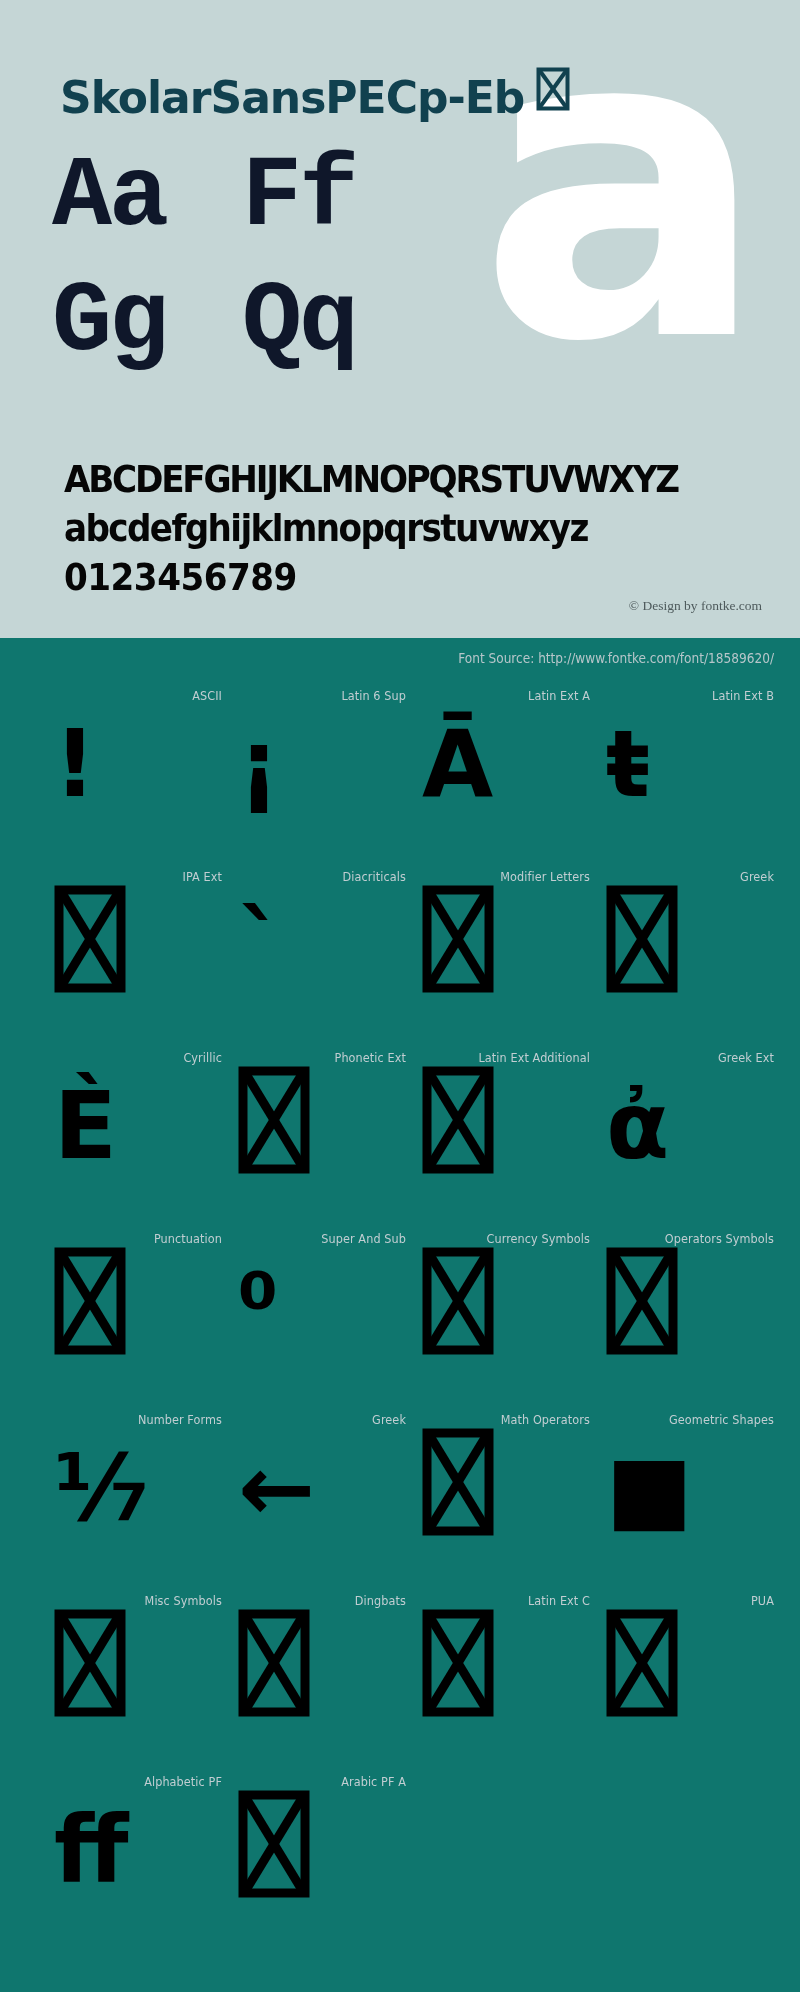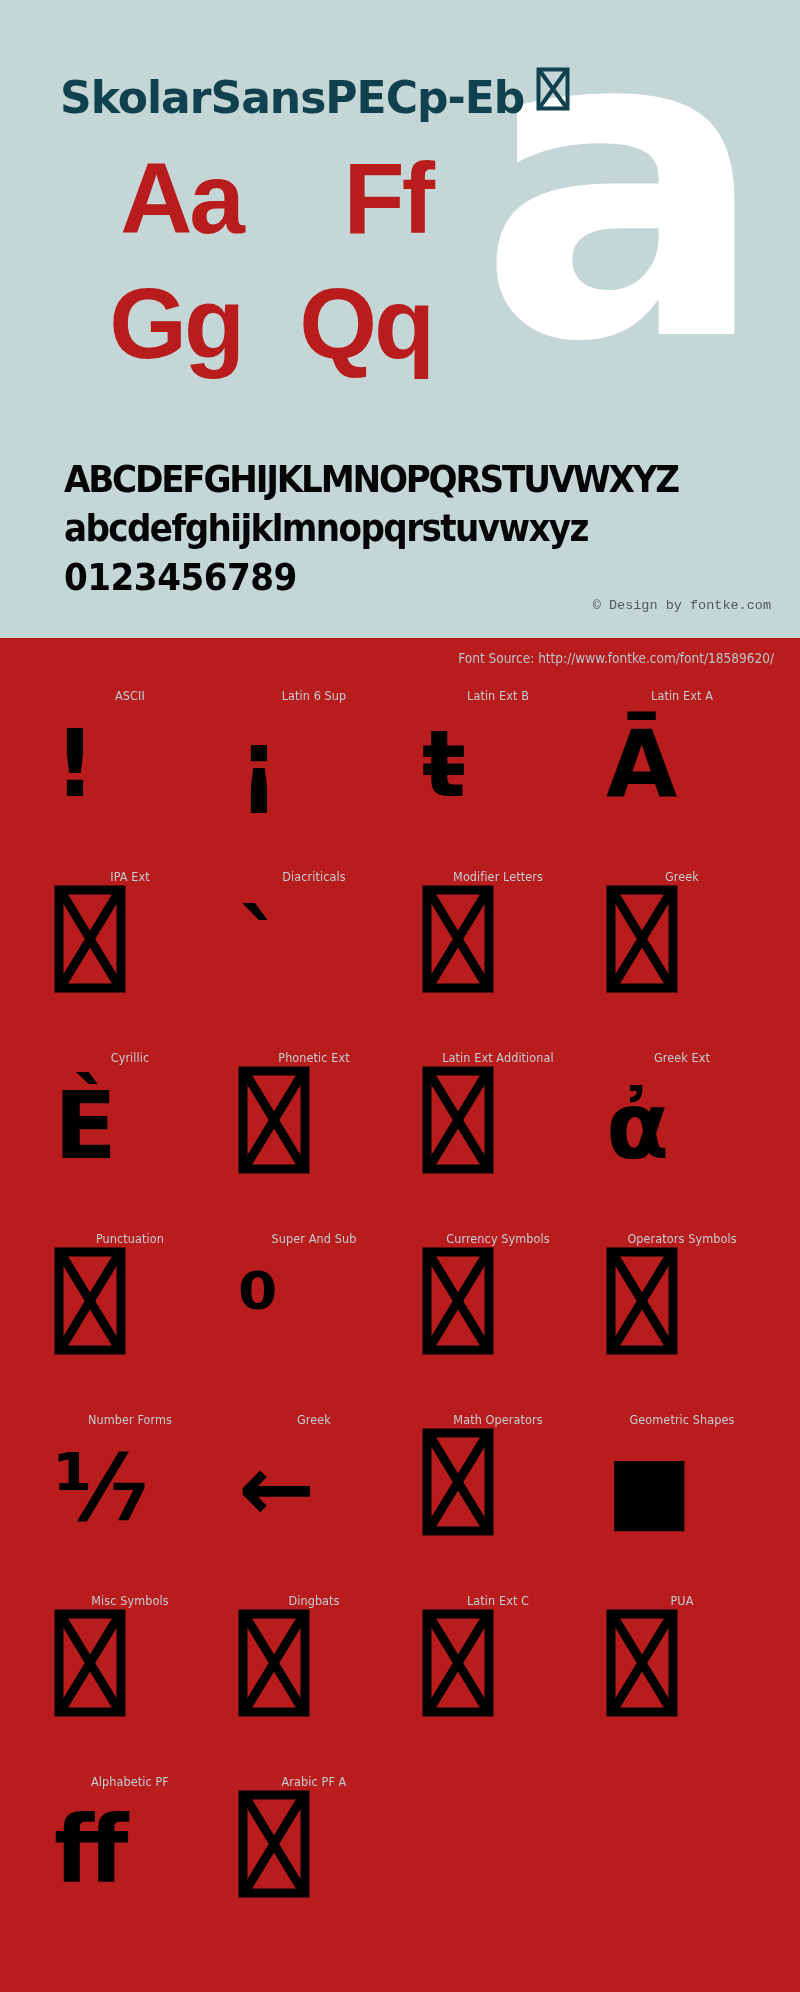--- a/index.html
+++ b/index.html
@@ -66,24 +66,23 @@
   .pair-row {
     display: flex;
     height: 125px;
     align-items: flex-start;
   }
   .pair-cell {
     width: 190px;
     font-size: 100px;
     line-height: 112px;
     font-weight: bold;
-    color: #b91c1c;
-    font-family: Liberation Sans, sans-serif;
+    color: #0f172a;
+    font-family: Liberation Mono, monospace;
     letter-spacing: -3px;
-    text-align: right;
   }
 
   
   #alphabet-block {
     position: absolute;
     left: 48px;
     top: 455px;
     width: 720px;
   }
   .alpha-line {
@@ -94,36 +93,36 @@
     font-family: "DejaVu Sans Condensed", "DejaVu Sans", sans-serif;
     letter-spacing: -1.6px;
     white-space: nowrap;
     margin-left: 16px;
   }
   .alpha-line.upper { letter-spacing: -2.2px; }
   .alpha-line.digits { letter-spacing: -0.5px; }
 
   #design-credit {
     position: absolute;
-    right: 29px;
+    right: 38px;
     top: 598px;
     font-size: 13.5px;
     color: #4e5a5c;
-    font-family: Liberation Mono, monospace;
+    font-family: Liberation Serif, serif;
     white-space: nowrap;
     text-align: center;
   }
 
   
   #glyphmap-panel {
     position: absolute;
     left: 0; top: 638px;
     width: 800px;
     height: 1354px;
-    background: #b91c1c;
+    background: #0f766e;
     overflow: hidden;
   }
 
   #font-source {
     position: absolute;
     right: 26px;
     top: 12px;
     font-size: 13.5px;
     color: #b7c6ca;
     font-family: "DejaVu Sans Condensed", "DejaVu Sans", sans-serif;
@@ -150,21 +149,21 @@
   .block-cell:nth-child(1) { margin-left: 38px; }
   .block-cell:nth-child(2),
   .block-cell:nth-child(3),
   .block-cell:nth-child(4) { margin-left: 0px; }
 
   .block-label {
     position: absolute;
     top: 0;
     left: 0;
     width: 184px;
-    text-align: center;
+    text-align: right;
     font-size: 12.5px;
     color: #c2ced2;
     font-family: "DejaVu Sans Condensed", "DejaVu Sans", sans-serif;
     white-space: nowrap;
     letter-spacing: 0.1px;
   }
   .block-sample {
     position: absolute;
     top: 16px;
     left: 0;
@@ -231,27 +230,27 @@
       <div class="block-row">
         <div class="block-cell">
           <div class="block-label">ASCII</div>
           <div class="block-sample">!</div>
         </div>
         <div class="block-cell">
           <div class="block-label">Latin 6 Sup</div>
           <div class="block-sample">¡</div>
         </div>
         <div class="block-cell">
+          <div class="block-label">Latin Ext A</div>
+          <div class="block-sample">Ā</div>
+        </div>
+        <div class="block-cell">
           <div class="block-label">Latin Ext B</div>
           <div class="block-sample">ŧ</div>
         </div>
-        <div class="block-cell">
-          <div class="block-label">Latin Ext A</div>
-          <div class="block-sample">Ā</div>
-        </div>
       </div>
       <div class="block-row">
         <div class="block-cell">
           <div class="block-label">IPA Ext</div>
           <div class="block-sample">
             <svg class="tofu-box" width="72" height="108" viewBox="0 0 72 108" aria-hidden="true">
   <rect x="5" y="5" width="62" height="98" fill="none" stroke="#000" stroke-width="9"></rect>
   <line x1="8" y1="8" x2="64" y2="100" stroke="#000" stroke-width="9"></line>
   <line x1="64" y1="8" x2="8" y2="100" stroke="#000" stroke-width="9"></line>
 </svg>

